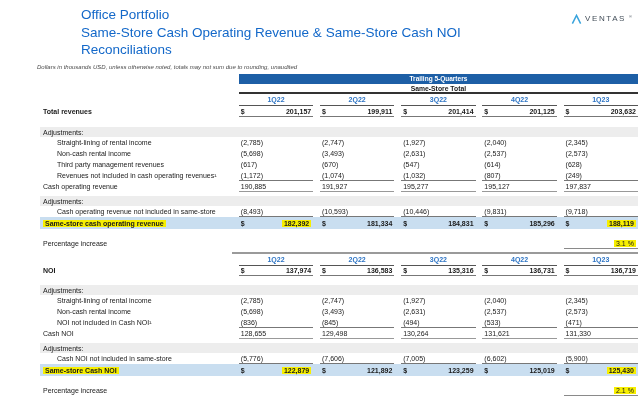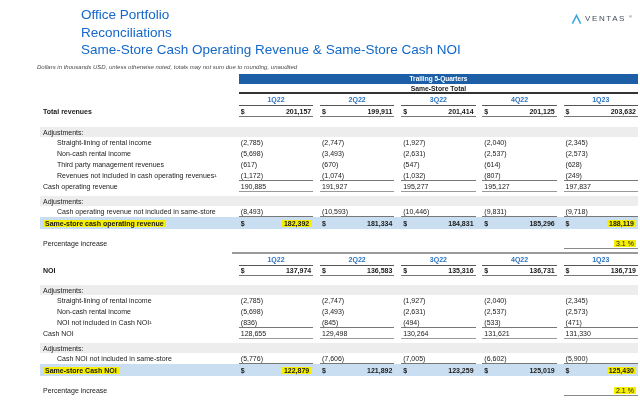--- a/index.html
+++ b/index.html
@@ -45,22 +45,22 @@
   .dollar{font-weight:inherit;}
   .sp-lg{height:10px;}
   .sp-md{height:9px;}
   .sp-sm{height:4px;}
 </style>
 </head>
 <body>
 
 <div class="title-block">
   <div class="title-line">Office Portfolio</div>
+  <div class="title-line">Same-Store Cash Operating Revenue &amp; Same-Store Cash NOI</div>
   <div class="title-line">Reconciliations</div>
-  <div class="title-line">Same-Store Cash Operating Revenue &amp; Same-Store Cash NOI</div>
 </div>
 
 <div class="logo">
   <svg class="logo-mark" viewBox="0 0 12 12">
     <path d="M1.5 10.5 L6 1.5 L10.5 10.5" fill="none" stroke="#38a3dc" stroke-width="1.6"></path>
   </svg>
   <span class="logo-text">VENTAS</span>
   <span class="logo-reg">®</span>
 </div>
 

